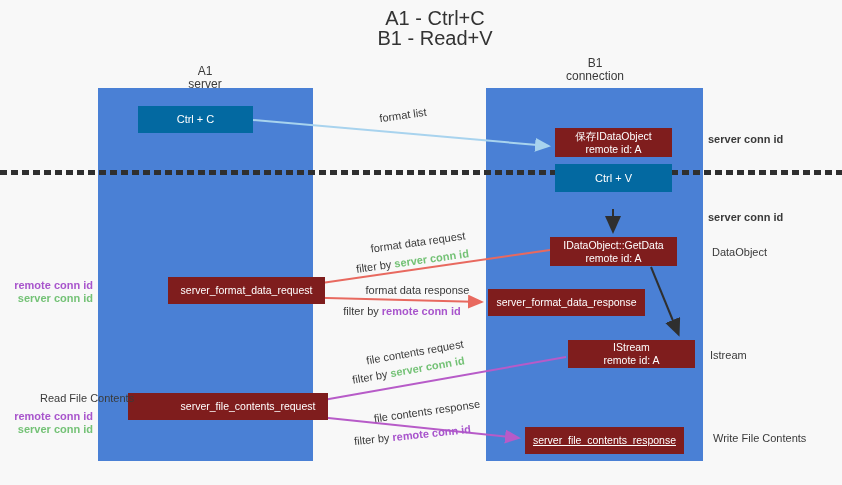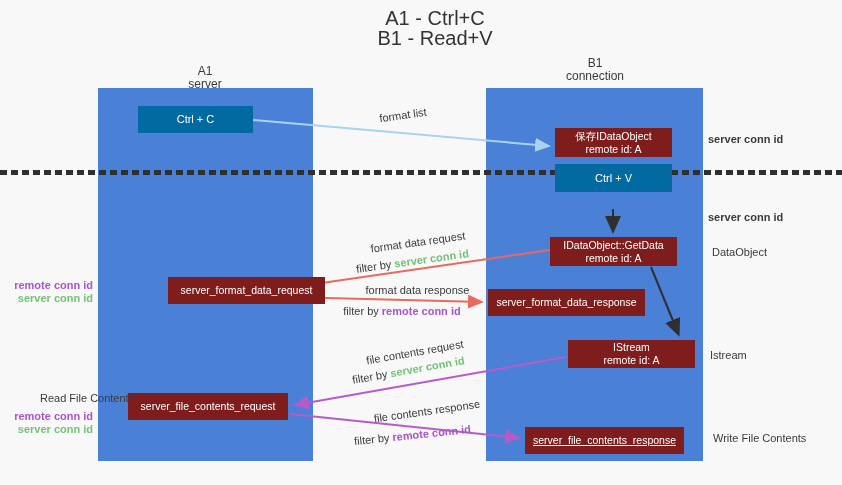--- a/index.html
+++ b/index.html
@@ -105,21 +105,21 @@
 
   <div class="abs node node-orange" style="left:488px;top:289px;width:157px;height:27px;">
     <span>server_format_data_response</span>
   </div>
 
   <div class="abs node node-orange" style="left:568px;top:340px;width:127px;height:28px;">
     <span>IStream</span>
     <span>remote id: A</span>
   </div>
 
-  <div class="abs node node-orange" style="left:128px;top:393px;width:160px;height:27px;">
+  <div class="abs node node-orange" style="left:128px;top:393px;width:160px;height:27px;padding-left:40px;">
     <span>server_file_contents_request</span>
   </div>
 
   <div class="abs node node-orange" style="left:525px;top:427px;width:159px;height:27px;text-decoration:underline;">
     <span>server_file_contents_response</span>
   </div>
 
   <div class="abs sidelabel green-t" style="left:708px;top:133px;">server conn id</div>
   <div class="abs sidelabel green-t" style="left:708px;top:211px;">server conn id</div>
   <div class="abs sidelabel" style="left:712px;top:246px;">DataObject</div>

